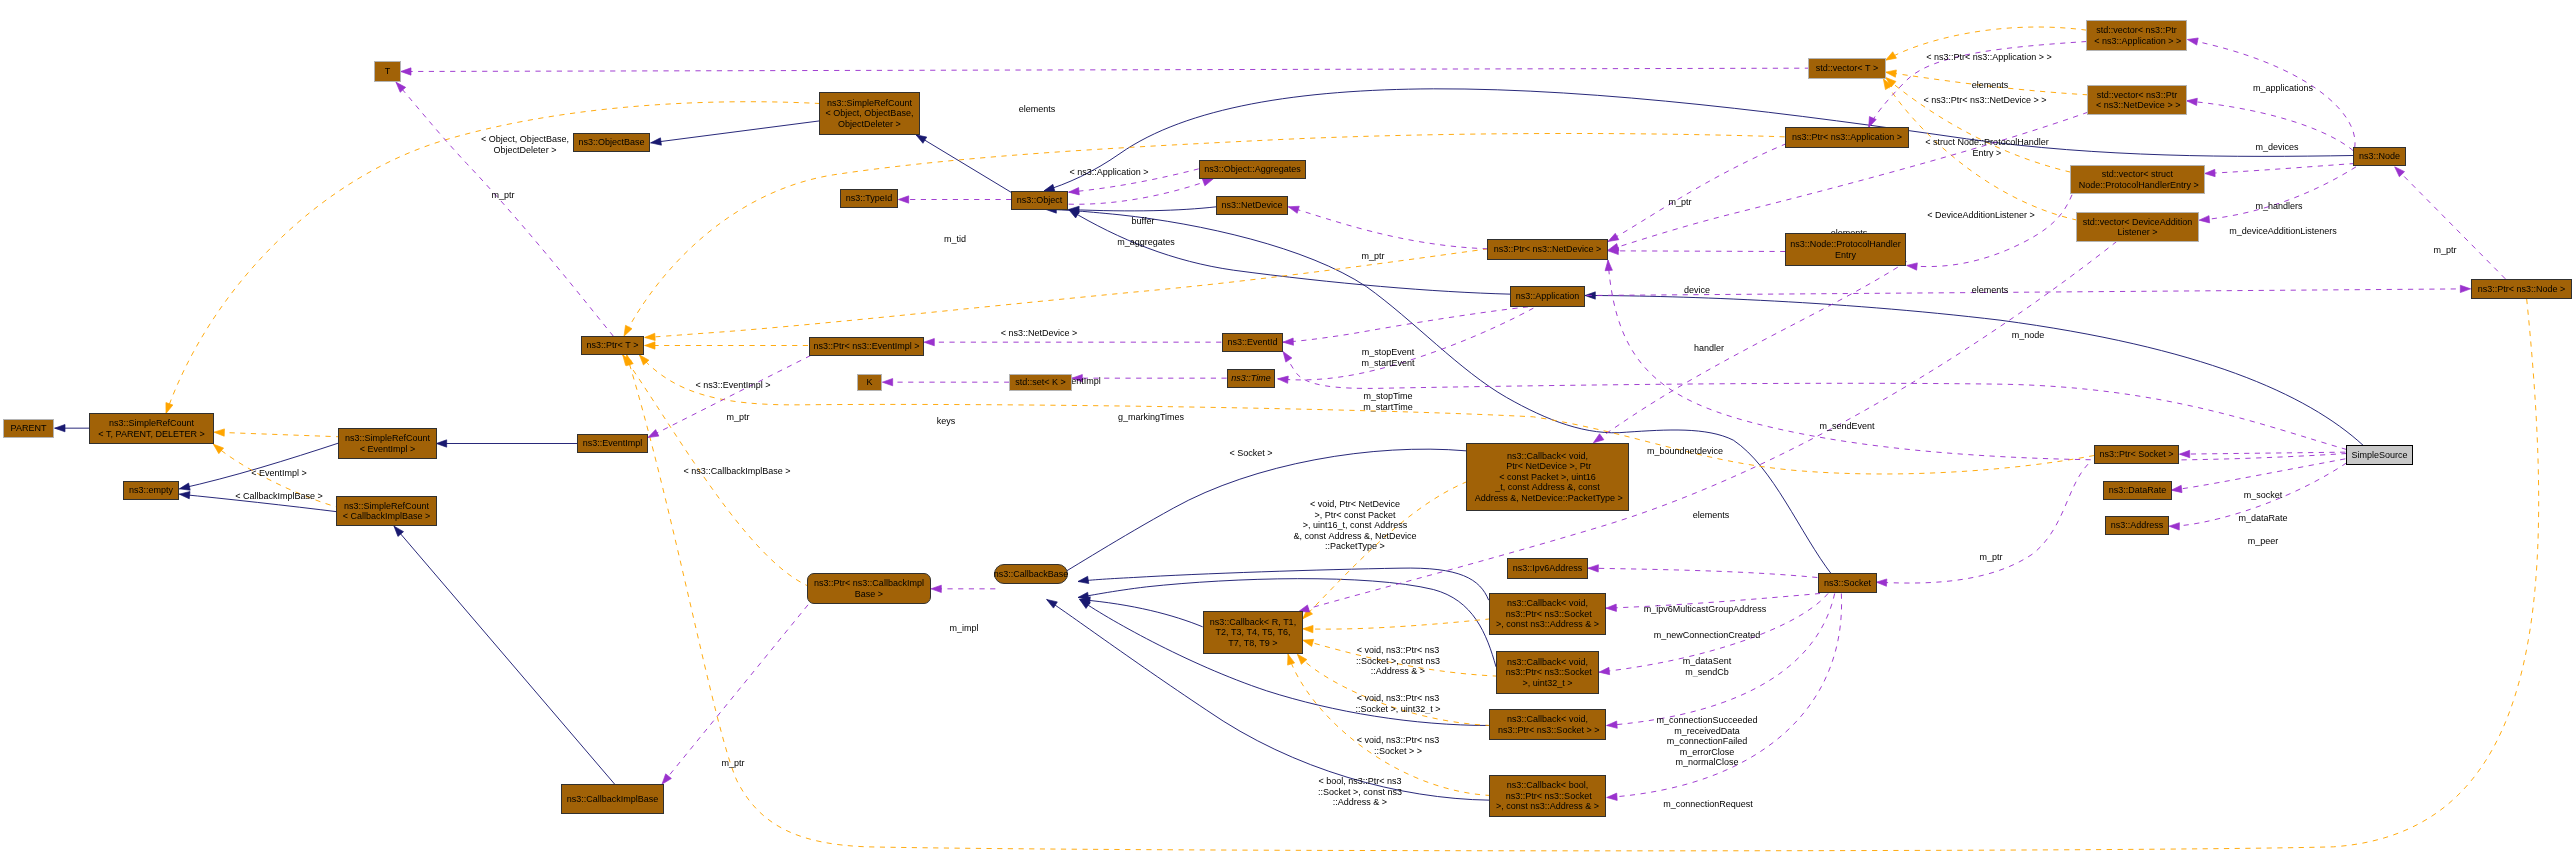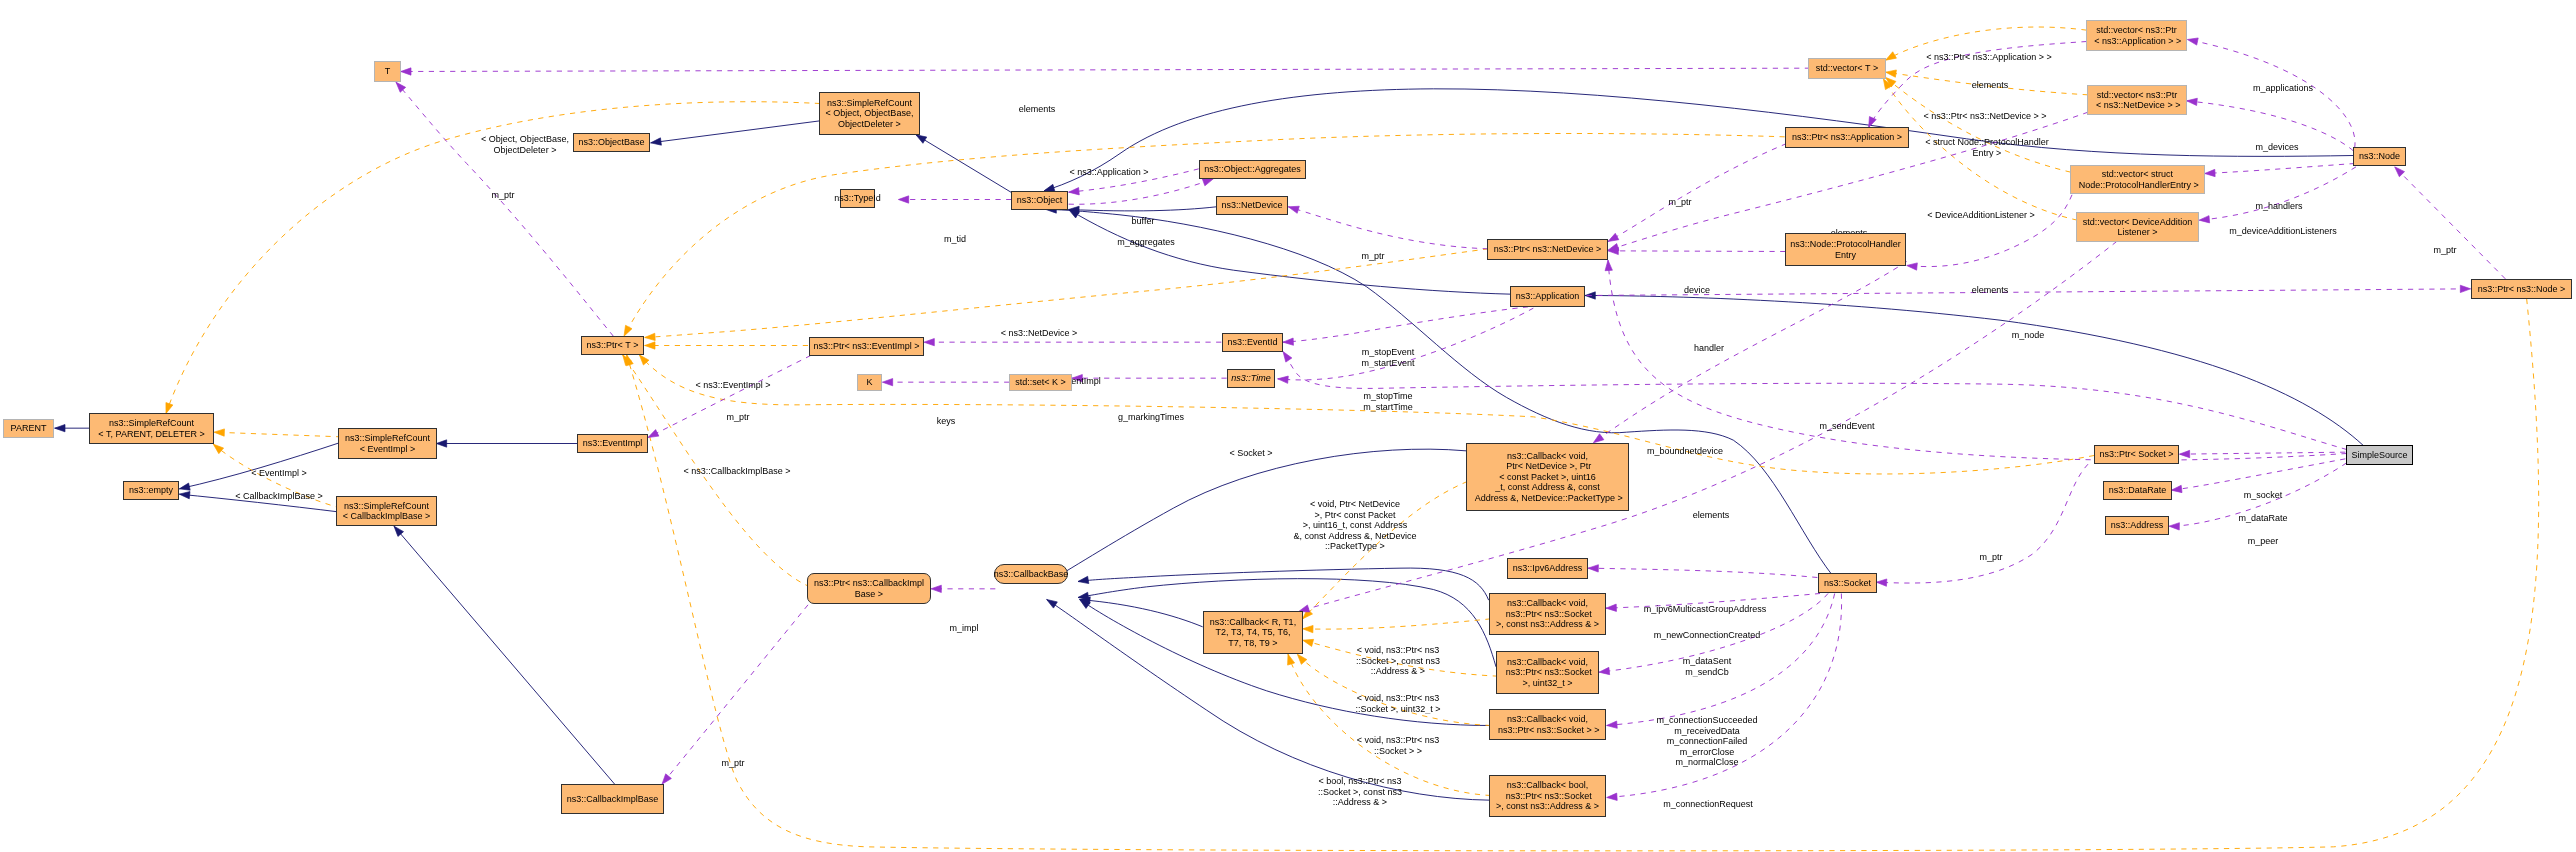--- a/index.html
+++ b/index.html
@@ -3,21 +3,21 @@
 <meta charset="utf-8">
 <title>SimpleSource collaboration diagram</title>
 <style>
 html,body{margin:0;padding:0;background:#ffffff;}
 #canvas{position:relative;width:2576px;height:853px;background:#ffffff;overflow:hidden;
   font-family:"Liberation Sans",sans-serif;-webkit-font-smoothing:antialiased;}
 svg#edge-layer{position:absolute;left:0;top:0;width:2576px;height:853px;overflow:visible;}
 .node{position:absolute;box-sizing:border-box;display:flex;flex-direction:column;
   align-items:center;justify-content:center;
   font-family:"Liberation Sans",sans-serif;font-size:9px;color:#000000;
-  text-align:center;line-height:10.5px;background:#fdba74;border:0.7px solid #303030;
+  text-align:center;line-height:10.5px;background:#a16207;border:0.7px solid #303030;
   white-space:pre;z-index:3;will-change:transform;}
 .node.template{border:0.7px solid #b4b4b4;}
 .node.highlight{background:#c8c8c8;border:0.9px solid #000000;}
 .edge-label{position:absolute;font-family:"Liberation Sans",sans-serif;font-size:9px;
   color:#000000;text-align:center;line-height:10.5px;white-space:pre;
   transform:translate(-50%,-50%);z-index:2;will-change:transform;margin-top:48px;}
 path.edge{fill:none;}
 path.edge.inh{stroke:#191970;stroke-width:1.4;}
 path.edge.tpl{stroke:#ffa500;stroke-width:1.4;stroke-dasharray:7.8,8.2;}
 path.edge.use{stroke:#9a32cd;stroke-width:1.4;stroke-dasharray:7.8,8.2;}
@@ -183,21 +183,21 @@
   <div class="edge-label" style="left: 525px; top: 96px;">&lt;&nbsp;Object,&nbsp;ObjectBase,<br>ObjectDeleter&nbsp;&gt;</div>
   <div class="edge-label" style="left: 279px; top: 425px;">&lt;&nbsp;EventImpl&nbsp;&gt;</div>
   <div class="edge-label" style="left: 279px; top: 448px;">&lt;&nbsp;CallbackImplBase&nbsp;&gt;</div>
   <div class="edge-label" style="left: 733px; top: 337px;">&lt;&nbsp;ns3::EventImpl&nbsp;&gt;</div>
   <div class="edge-label" style="left: 737px; top: 423px;">&lt;&nbsp;ns3::CallbackImplBase&nbsp;&gt;</div>
   <div class="edge-label" style="left: 1039px; top: 285px;">&lt;&nbsp;ns3::NetDevice&nbsp;&gt;</div>
   <div class="edge-label" style="left: 1109px; top: 124px;">&lt;&nbsp;ns3::Application&nbsp;&gt;</div>
   <div class="edge-label" style="left: 1251px; top: 405px;">&lt;&nbsp;Socket&nbsp;&gt;</div>
   <div class="edge-label" style="left: 1427px; top: 842px;">&lt;&nbsp;ns3::Node&nbsp;&gt;</div>
   <div class="edge-label" style="left: 1989px; top: 8.7px;">&lt;&nbsp;ns3::Ptr&lt;&nbsp;ns3::Application&nbsp;&gt;&nbsp;&gt;</div>
-  <div class="edge-label" style="left: 1985px; top: 68px;">&lt;&nbsp;ns3::Ptr&lt;&nbsp;ns3::NetDevice&nbsp;&gt;&nbsp;&gt;</div>
+  <div class="edge-label" style="left: 1985px; top: 52px;">&lt;&nbsp;ns3::Ptr&lt;&nbsp;ns3::NetDevice&nbsp;&gt;&nbsp;&gt;</div>
   <div class="edge-label" style="left: 1987px; top: 99px;">&lt;&nbsp;struct&nbsp;Node::ProtocolHandler<br>Entry&nbsp;&gt;</div>
   <div class="edge-label" style="left: 1981px; top: 167px;">&lt;&nbsp;DeviceAdditionListener&nbsp;&gt;</div>
   <div class="edge-label" style="left: 1355px; top: 477px;">&lt;&nbsp;void,&nbsp;Ptr&lt;&nbsp;NetDevice<br>&gt;,&nbsp;Ptr&lt;&nbsp;const&nbsp;Packet<br>&gt;,&nbsp;uint16_t,&nbsp;const&nbsp;Address<br>&amp;,&nbsp;const&nbsp;Address&nbsp;&amp;,&nbsp;NetDevice<br>::PacketType&nbsp;&gt;</div>
   <div class="edge-label" style="left: 1398px; top: 613px;">&lt;&nbsp;void,&nbsp;ns3::Ptr&lt;&nbsp;ns3<br>::Socket&nbsp;&gt;,&nbsp;const&nbsp;ns3<br>::Address&nbsp;&amp;&nbsp;&gt;</div>
   <div class="edge-label" style="left: 1398px; top: 655px;">&lt;&nbsp;void,&nbsp;ns3::Ptr&lt;&nbsp;ns3<br>::Socket&nbsp;&gt;,&nbsp;uint32_t&nbsp;&gt;</div>
   <div class="edge-label" style="left: 1398px; top: 697px;">&lt;&nbsp;void,&nbsp;ns3::Ptr&lt;&nbsp;ns3<br>::Socket&nbsp;&gt;&nbsp;&gt;</div>
   <div class="edge-label" style="left: 1360px; top: 744px;">&lt;&nbsp;bool,&nbsp;ns3::Ptr&lt;&nbsp;ns3<br>::Socket&nbsp;&gt;,&nbsp;const&nbsp;ns3<br>::Address&nbsp;&amp;&nbsp;&gt;</div>
   <div class="edge-label" style="left: 1037px; top: 61px;">elements</div>
   <div class="edge-label" style="left: 503px; top: 147px;">m_ptr</div>
   <div class="edge-label" style="left: 955px; top: 191px;">m_tid</div>
@@ -232,21 +232,21 @@
   <div class="edge-label" style="left: 2263px; top: 493px;">m_peer</div>
   <div class="edge-label" style="left: 1847px; top: 378px;">m_sendEvent</div>
   <div class="edge-label" style="left: 1685px; top: 403px;">m_boundnetdevice</div>
   <div class="edge-label" style="left: 1990px; top: 37px;">elements</div>
   <div class="edge-label" style="left: 1849px; top: 185px;">elements</div>
   <div class="edge-label" style="left: 1711px; top: 467px;">elements</div>
   <div class="edge-label" style="left: 738px; top: 369px;">m_ptr</div>
   <div class="node template" style="left: 374px; top: 61px; width: 27px; height: 20.7px;">T</div>
   <div class="node class" style="left: 573px; top: 133px; width: 77px; height: 18.7px;">ns3::ObjectBase</div>
   <div class="node class" style="left: 819px; top: 92px; width: 101px; height: 43px;">ns3::SimpleRefCount<br>&lt;&nbsp;Object,&nbsp;ObjectBase,<br>ObjectDeleter&nbsp;&gt;</div>
-  <div class="node class" style="left: 840px; top: 189px; width: 35px; height: 19.3px;">ns3::TypeId</div>
+  <div class="node class" style="left: 840px; top: 189px; width: 58px; height: 19.3px;">ns3::TypeId</div>
   <div class="node class" style="left: 1011px; top: 191px; width: 57px; height: 18.7px;">ns3::Object</div>
   <div class="node class" style="left: 1199px; top: 160px; width: 107px; height: 18.7px;">ns3::Object::Aggregates</div>
   <div class="node class" style="left: 1216px; top: 196px; width: 72px; height: 19.3px;">ns3::NetDevice</div>
   <div class="node template" style="left: 1808px; top: 58px; width: 78px; height: 20.7px;">std::vector&lt;&nbsp;T&nbsp;&gt;</div>
   <div class="node template" style="left: 2086px; top: 20px; width: 101px; height: 31px;">std::vector&lt;&nbsp;ns3::Ptr<br>&nbsp;&lt;&nbsp;ns3::Application&nbsp;&gt;&nbsp;&gt;</div>
   <div class="node template" style="left: 2087px; top: 85px; width: 100px; height: 30px;">std::vector&lt;&nbsp;ns3::Ptr<br>&nbsp;&lt;&nbsp;ns3::NetDevice&nbsp;&gt;&nbsp;&gt;</div>
   <div class="node template" style="left: 2070px; top: 165px; width: 135px; height: 29px;">std::vector&lt;&nbsp;struct<br>&nbsp;Node::ProtocolHandlerEntry&nbsp;&gt;</div>
   <div class="node template" style="left: 2076px; top: 212px; width: 123px; height: 30px;">std::vector&lt;&nbsp;DeviceAddition<br>Listener&nbsp;&gt;</div>
   <div class="node class" style="left: 1785px; top: 127px; width: 124px; height: 20.7px;">ns3::Ptr&lt;&nbsp;ns3::Application&nbsp;&gt;</div>
   <div class="node class" style="left: 1487px; top: 239px; width: 121px; height: 20.7px;">ns3::Ptr&lt;&nbsp;ns3::NetDevice&nbsp;&gt;</div>

